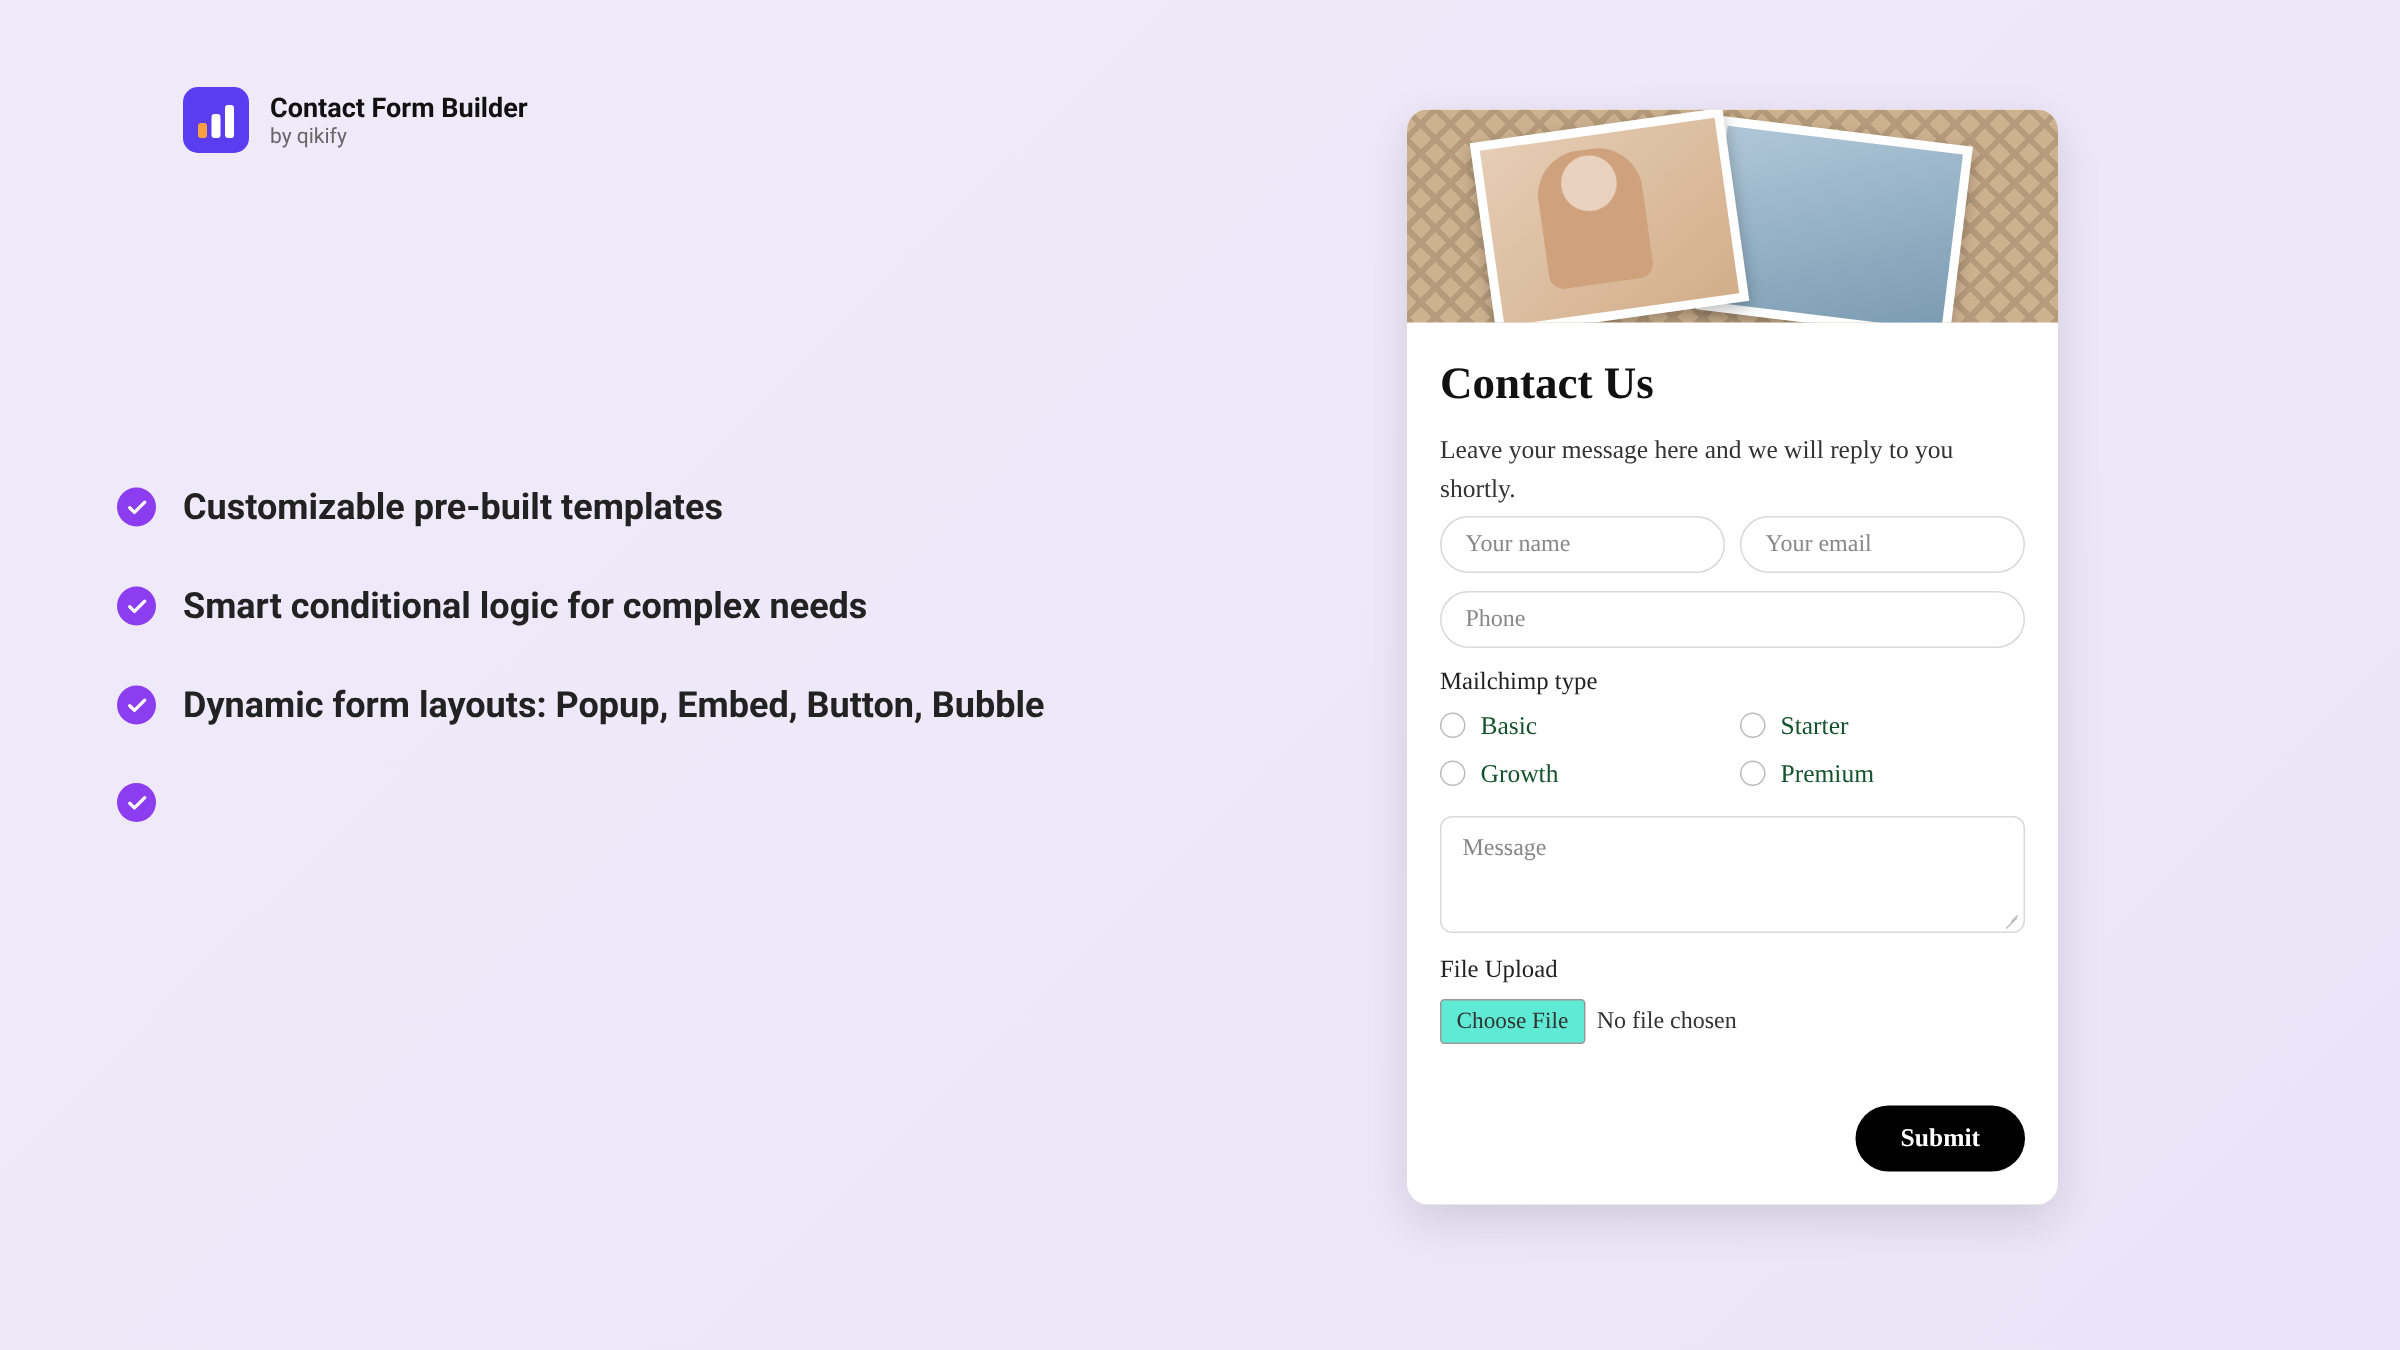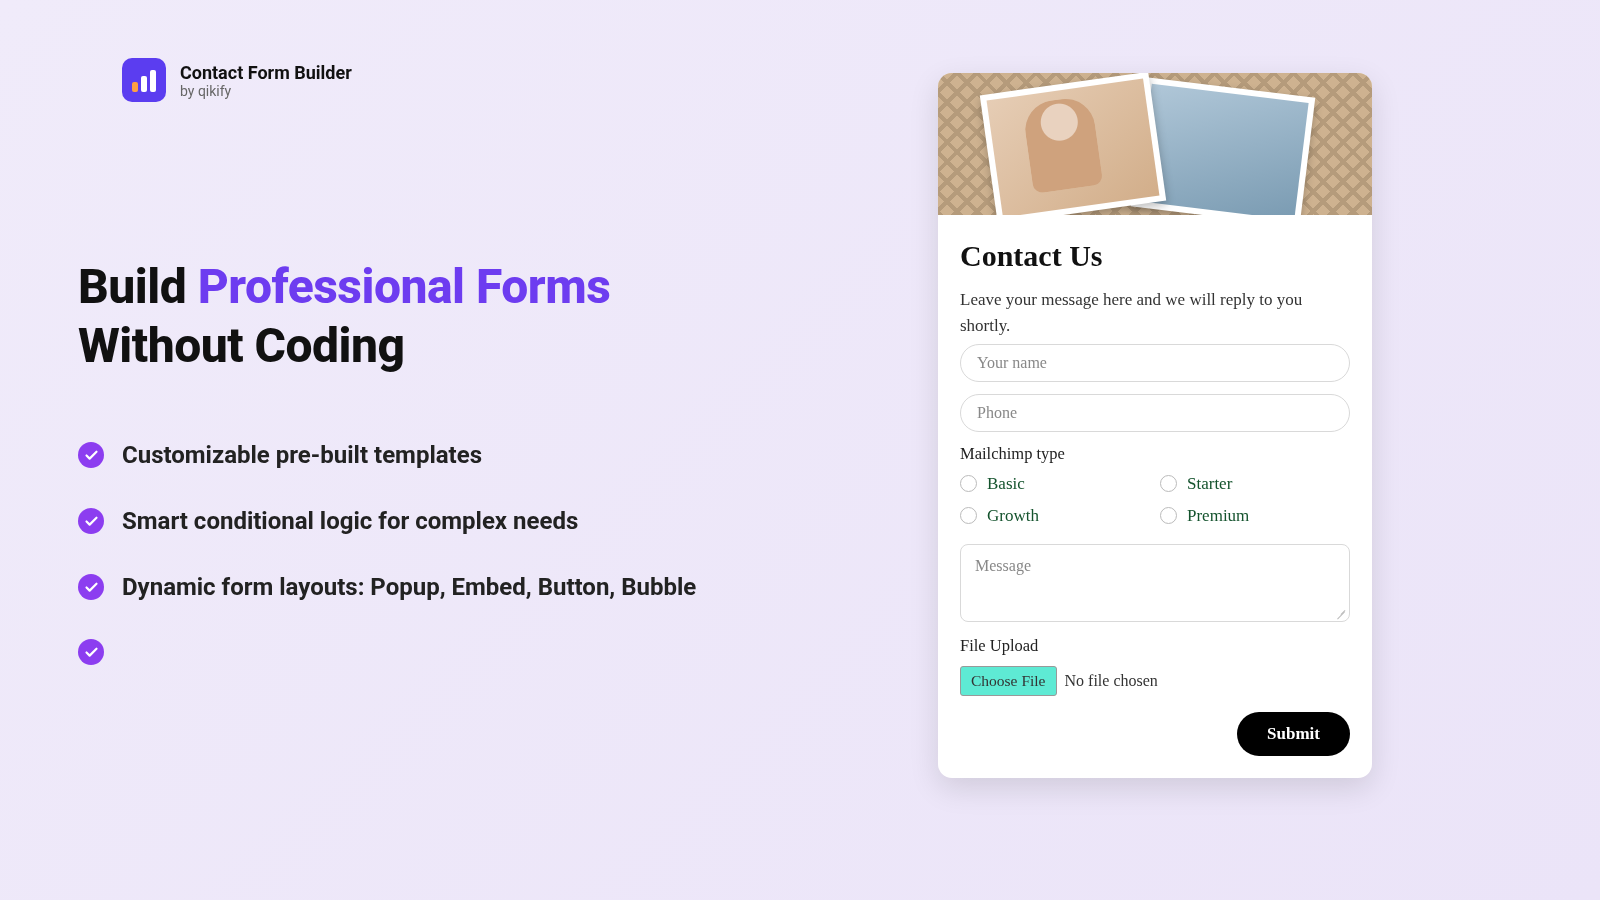--- a/index.html
+++ b/index.html
@@ -186,41 +186,39 @@
   .submit-row { display: flex; justify-content: flex-end; }
   .submit-btn {
     background: #000;
     color: #fff;
     border: none;
     border-radius: 30px;
     padding: 12px 30px;
     font-size: 17px;
     font-family: Georgia, serif;
     font-weight: 600;
+    margin-top: 25px;
   }
 </style>
 </head>
 <body>
 
 <div class="brand">
   <div class="brand-icon">
     <div class="bar bar1"></div>
       <div class="bar bar2"></div>
       <div class="bar bar3"></div>
   </div>
   <div class="brand-text">
     <span class="brand-title">Contact Form Builder</span>
     <span class="brand-sub">by qikify</span>
   </div>
 </div>
 
 <div class="left">
-  <h1 class="headline">
-    <span>Build </span><span class="accent">Professional Forms</span><br><span> Without Coding</span>
-  </h1>
 
   <div class="bullets">
     <div class="bullet">
       <span class="check-icon">
           <svg viewBox="0 0 24 24" fill="none" stroke="#fff" stroke-width="3.5" stroke-linecap="round" stroke-linejoin="round">
             <polyline points="20 6 9 17 4 12"></polyline>
           </svg>
         </span>
       <span>Customizable pre-built templates</span>
     </div>
@@ -261,20 +259,21 @@
           <div class="person"></div>
         </div>
       </div>
   </div>
   <div class="card-body">
     <div class="form-title">Contact Us</div>
     <div class="form-desc">Leave your message here and we will reply to you shortly.</div>
 
     <div class="row">
       <div class="field">Your name</div>
+      <div class="field">Your email</div>
     </div>
     <div class="row single">
       <div class="field">Phone</div>
     </div>
 
     <div class="section-label">Mailchimp type</div>
     <div class="radio-grid">
       <div class="radio-opt">
         <span class="radio-circle"></span>
         <span>Basic</span>

